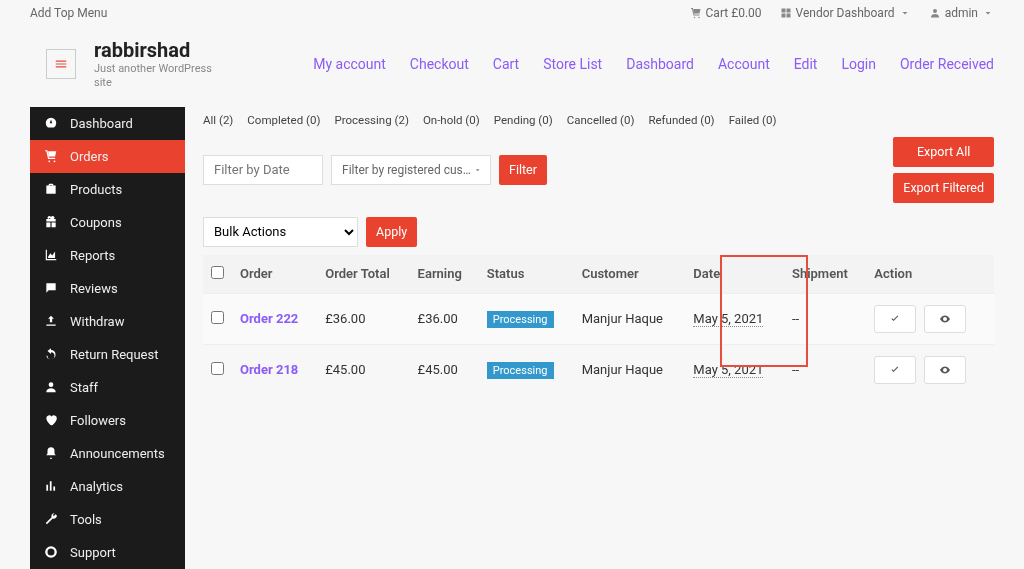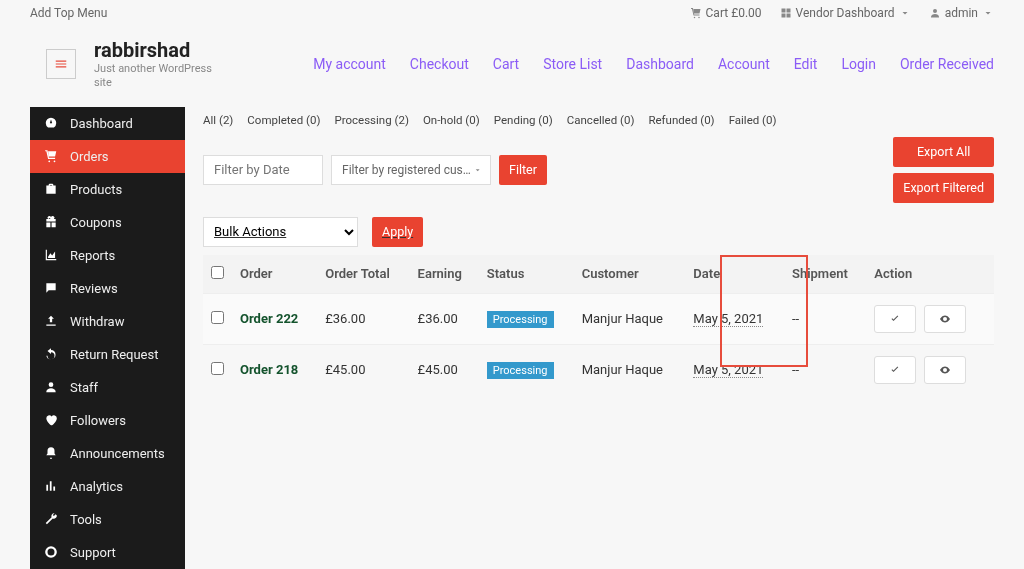--- a/index.html
+++ b/index.html
@@ -32,35 +32,35 @@
     .filter-tabs a { color: #444; text-decoration: none; }
 
     .filter-row { display: flex; align-items: center; gap: 8px; margin-top: 4px; }
     .filter-row input, .filter-row select { height: 30px; border: 1px solid #ddd; padding: 0 10px; font-size: 13px; background: #fff; }
     .filter-date { width: 120px; }
     .filter-customer { width: 160px; display: flex; align-items: center; justify-content: space-between; background: #fff; border: 1px solid #ddd; height: 30px; padding: 0 8px 0 10px; color: #666; font-size: 12px; }
     .filter-customer span:first-child { white-space: nowrap; overflow: hidden; text-overflow: ellipsis; }
     .btn { background: #e94330; color: #ffffff; border: none; height: 30px; padding: 0 10px; font-size: 12.5px; border-radius: 2px; cursor: pointer; }
     .export-btns { margin-left: auto; display: flex; gap: 6px; flex-direction: column; }
 
-    .bulk-row { display: flex; align-items: center; gap: 14px; margin-top: 14px; text-decoration: underline; }
+    .bulk-row { display: flex; align-items: center; gap: 8px; margin-top: 14px; }
     .bulk-select { border: 1px solid #ddd; height: 30px; font-size: 13px; background: #fff; padding: 0 6px; width: 155px; }
 
     .orders-table { width: 100%; margin-top: 8px; border-collapse: collapse; position: relative; }
     .orders-table th, .orders-table td { text-align: left; padding: 11px 8px; font-size: 13px; vertical-align: middle; }
     .orders-table th { color: #555; font-weight: 600; background: #f3f3f3; }
     .orders-table tbody tr { border-top: 1px solid #eee; }
     .orders-table tbody tr:first-child td { background: #fafafa; }
     .status-badge { background: #39c; color: #fff; padding: 2px 6px; border-radius: 0; font-size: 11px; }
     .date-dotted { border-bottom: 1px dotted #888; }
     .action-btn { width: 42px; height: 28px; border: 1px solid #ddd; background: #fff; display: inline-flex; align-items: center; justify-content: center; border-radius: 3px; cursor: pointer; margin-right: 4px; }
     .action-btn svg { width: 12px; height: 12px; fill: #555; }
 
     .highlight-box { position: absolute; border: 2px solid #e74c3c; pointer-events: none; }
-    .order-link { font-weight: 700; color: #14532d; }
+    .order-link { font-weight: 700; color: #8b5cf6; }
   </style>
 </head>
 <body>
 
 <div class="top-bar">
   <a>Add Top Menu</a>
   <div class="top-right">
     <span class="top-item">
       <svg viewBox="0 0 24 24">
           <path d="M7 4h14l-2 9H8L6 2H2v2h2l3 13h12v-2H8.4z"></path>

